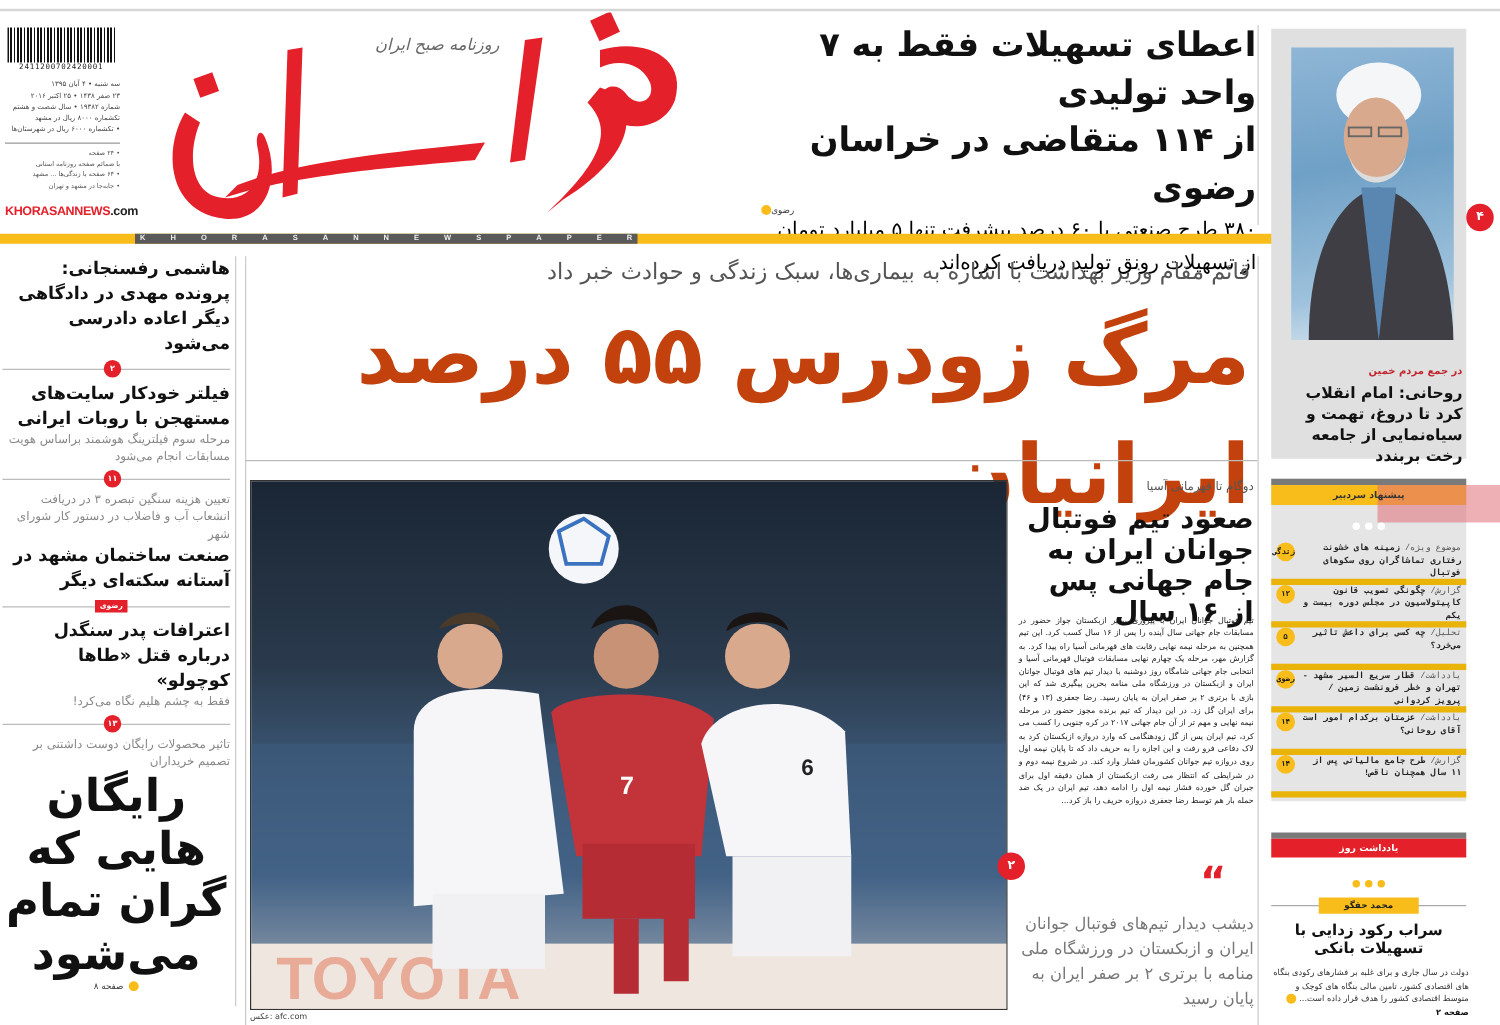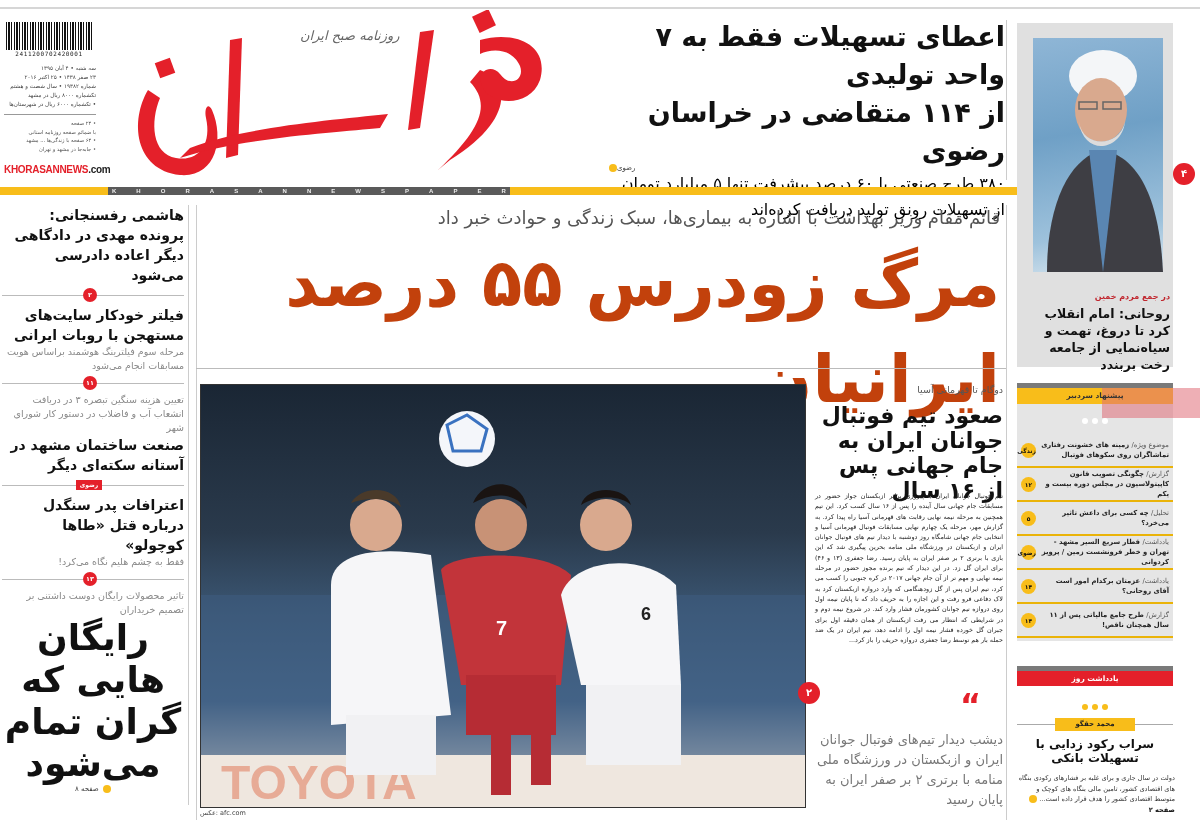--- a/index.html
+++ b/index.html
@@ -51,21 +51,21 @@
   .sugg-wrap { left: 1017px; top: 383px; width: 156px; height: 258px; background: #e5e5e5; }
   .sugg-top-rule { left: 1017px; top: 383px; width: 156px; height: 5px; background: #7a7a7a; }
   .sugg-bar { left: 1017px; top: 388px; width: 156px; height: 16px; background: #f8bd1a; }
   .sugg-bar-ghost { left: 1102px; top: 388px; width: 98px; height: 30px; background: rgba(224,110,120,0.55); }
   .sugg-title { left: 1017px; top: 388px; width: 156px; font-size: 7.5px; line-height: 16px; text-align: center; color: #333; font-weight: 700; }
   .dots { display: flex; gap: 4px; justify-content: center; }
   .dots i { width: 6px; height: 6px; border-radius: 50%; display: inline-block; }
   .sugg-dots { left: 1017px; top: 418px; width: 156px; }
   .sugg-dots i { background: #fff; }
   .sugg-list { left: 1017px; top: 434px; width: 156px; }
-  .sugg-item { height: 34px; display: flex; flex-direction: row; align-items: center; border-bottom: 2px solid #eab308; padding: 0 4px; }
+  .sugg-item { height: 34px; display: flex; flex-direction: row; align-items: flex-start; border-bottom: 5px solid #eab308; padding: 0 4px; font-family: Liberation Mono, monospace; }
   .sugg-item .txt { flex: 1; font-size: 6.8px; line-height: 10px; color: #222; font-weight: 700; }
   .sugg-item .txt .k { font-weight: 400; color: #555; }
   .sugg-item .num { width: 15px; height: 15px; border-radius: 50%; background: #f8bd1a; color: #111; font-size: 6px; font-weight: 700; text-align: center; line-height: 15px; margin-right: 4px; flex: none; }
 
   
   .note-grey { left: 1017px; top: 666px; width: 156px; height: 5px; background: #7a7a7a; }
   .note-bar { left: 1017px; top: 671px; width: 156px; height: 15px; background: #e4202a; color: #fff; font-size: 7.5px; font-weight: 700; text-align: center; line-height: 15px; }
   .note-dots { left: 1017px; top: 704px; width: 156px; }
   .note-dots i { background: #f8bd1a; }
   .note-author-rule { left: 1017px; top: 724px; width: 156px; height: 1px; background: #aaa; }

